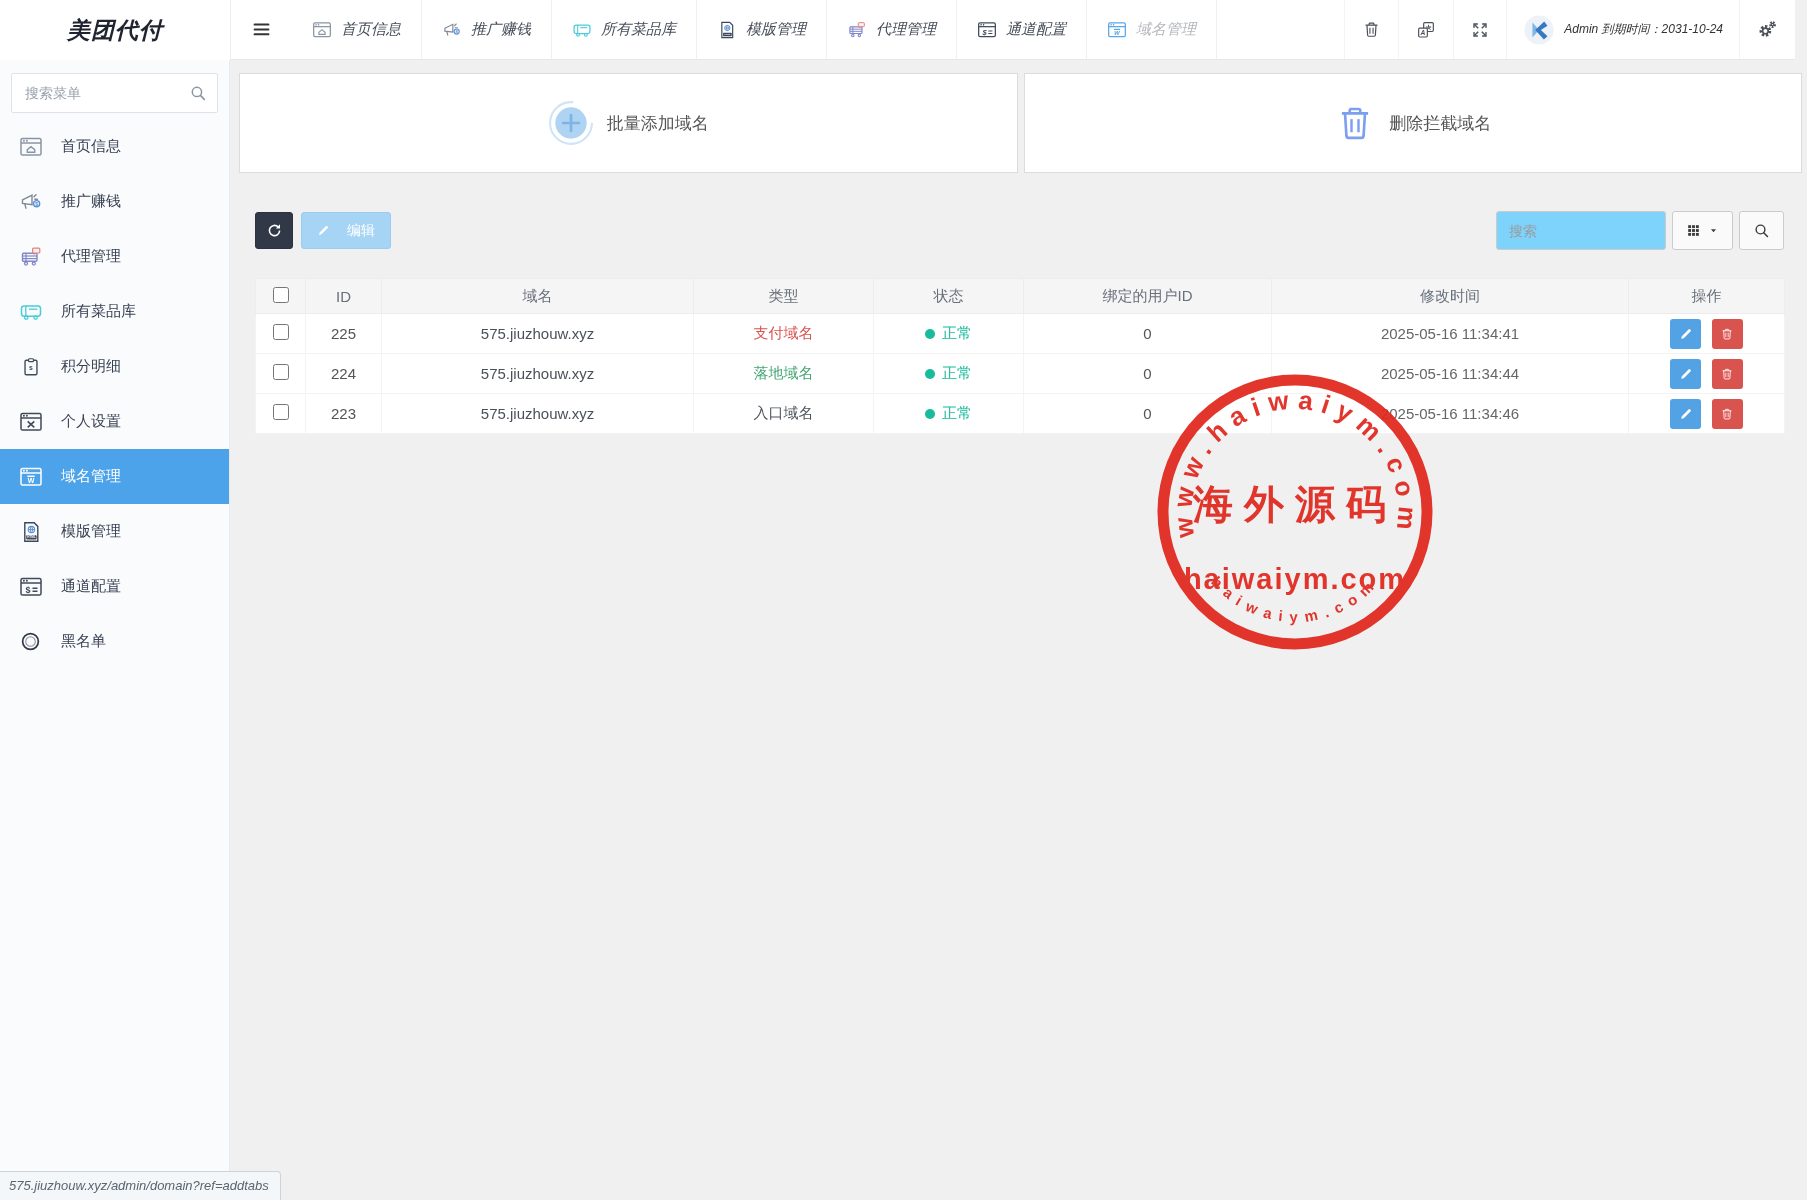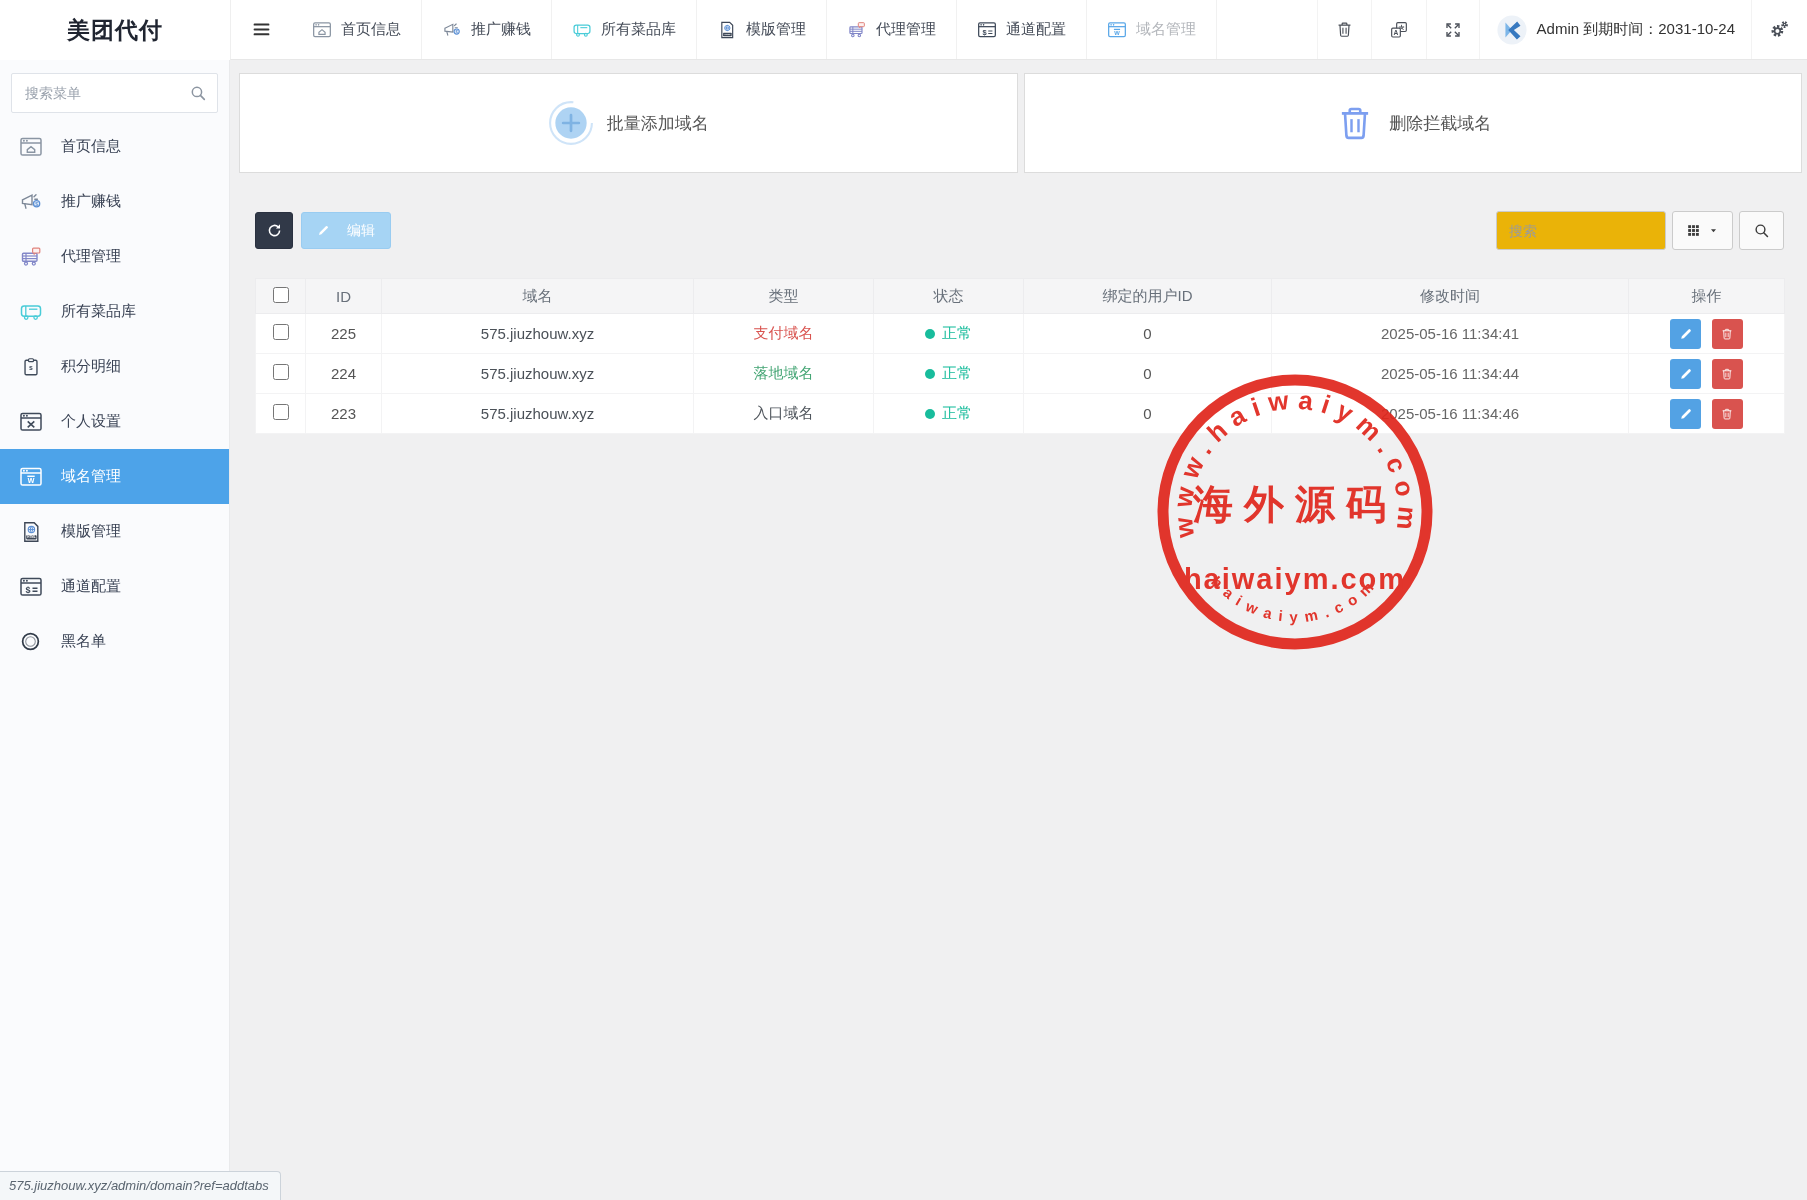--- a/index.html
+++ b/index.html
@@ -1,32 +1,32 @@
 <!DOCTYPE html>
 <html><head>
 <meta charset="utf-8">
 <style>
   * { margin:0; padding:0; box-sizing:border-box; }
   html,body { width:1807px; height:1200px; overflow:hidden;
     font-family:"Liberation Sans","DejaVu Sans",sans-serif; background:#f0f0f1; }
   body { position:relative; }
 
   
-  .topbar { position:absolute; top:0; left:0; right:0; height:60px; background:#fff; display:flex; z-index:10; }
+  .topbar { position:absolute; top:0; left:0; right:12px; height:60px; background:#fff; display:flex; z-index:10;font-style:italic; }
   .logo-area { width:230px; height:60px; display:flex; align-items:center; justify-content:center;
     font-size:23px; font-weight:bold; color:#1f2430; letter-spacing:1px; flex:0 0 auto; }
   .topnav { flex:1; display:flex; align-items:stretch; border-bottom:1px solid #e7e7e7; border-left:1px solid #efefef; min-width:0; }
   .burger { display:flex; align-items:center; padding:0 20px; color:#333; cursor:pointer; }
   .tab { display:flex; align-items:center; gap:9px; padding:0 20px; font-size:15px; color:#464d59;
     border-right:1px solid #f1f1f1; cursor:pointer; white-space:nowrap; }
   .tab.active { color:#b3b6bb; }
   .topbar-right { margin-left:auto; display:flex; align-items:stretch; }
   .tb-ico { display:flex; align-items:center; padding:0 17px; color:#4a4f58; border-left:1px solid #f3f3f3; cursor:pointer; }
   .admin-box { display:flex; align-items:center; gap:9px; padding:0 16px; border-left:1px solid #f3f3f3;
-    font-size:15px; color:#333; cursor:pointer; white-space:nowrap; }
+    font-size:12px; color:#333; cursor:pointer; white-space:nowrap; }
 
   
   .sidebar { position:absolute; top:60px; left:0; bottom:0; width:230px; background:#fafbfd;
     border-right:1px solid #e9eaec; z-index:6; }
   .side-search { margin:13px 11px 6px 11px; position:relative; }
   .side-search input { width:100%; height:40px; border:1px solid #dfe3e9; border-radius:2px; background:#fff;
     padding:0 36px 0 13px; font-size:14px; color:#333; outline:none; }
   .side-search input::placeholder { color:#9aa2ad; }
   .side-search .mag { position:absolute; right:11px; top:11px; color:#8c95a1; }
   .menu { margin-top:6px; }
@@ -41,21 +41,21 @@
   .cards { display:flex; gap:6px; padding:13px 5px 0 9px; }
   .card { flex:1; height:100px; background:#fff; border:1px solid #dcdcdc; display:flex;
     align-items:center; justify-content:center; gap:13px; font-size:17px; color:#555; cursor:pointer; }
 
   .toolbar { margin:38px 23px 0 25px; display:flex; align-items:center; }
   .btn-refresh { width:38px; height:37px; background:#313948; border:1px solid #2a3140; border-radius:3px;
     color:#fff; display:flex; align-items:center; justify-content:center; cursor:pointer; margin-right:8px; }
   .btn-edit { height:37px; padding:0 15px; background:#a6d4f4; border:1px solid #99ccf1; border-radius:3px;
     color:#fff; font-size:14px; display:flex; align-items:center; gap:17px; cursor:default; }
   .toolbar-right { margin-left:auto; display:flex; align-items:center; }
-  .toolbar-right input { width:170px; height:39px; border:1px solid #cbcbcb; border-radius:3px; background:#eab308;
+  .toolbar-right input { width:170px; height:39px; border:1px solid #cbcbcb; border-radius:3px; background:#7dd3fc;
     padding:0 12px; font-size:14px; color:#555; outline:none; }
   .toolbar-right input::placeholder { color:#9b9b9b; }
   .tbtn { height:39px; padding:0 13px; margin-left:6px; background:#fafafa; border:1px solid #cbcbcb; border-radius:3px;
     color:#3c3c3c; display:flex; align-items:center; gap:7px; cursor:pointer; }
 
   .tablewrap { margin:28px 23px 0 25px; background:#fff; }
   table { width:100%; border-collapse:collapse; table-layout:fixed; }
   th { height:35px; background:#f5f5f6; font-weight:normal; font-size:15px; color:#68707a;
     border:1px solid #ececee; }
   td { height:40px; text-align:center; font-size:15px; color:#555; background:#fff; border:1px solid #f3f3f4; }

